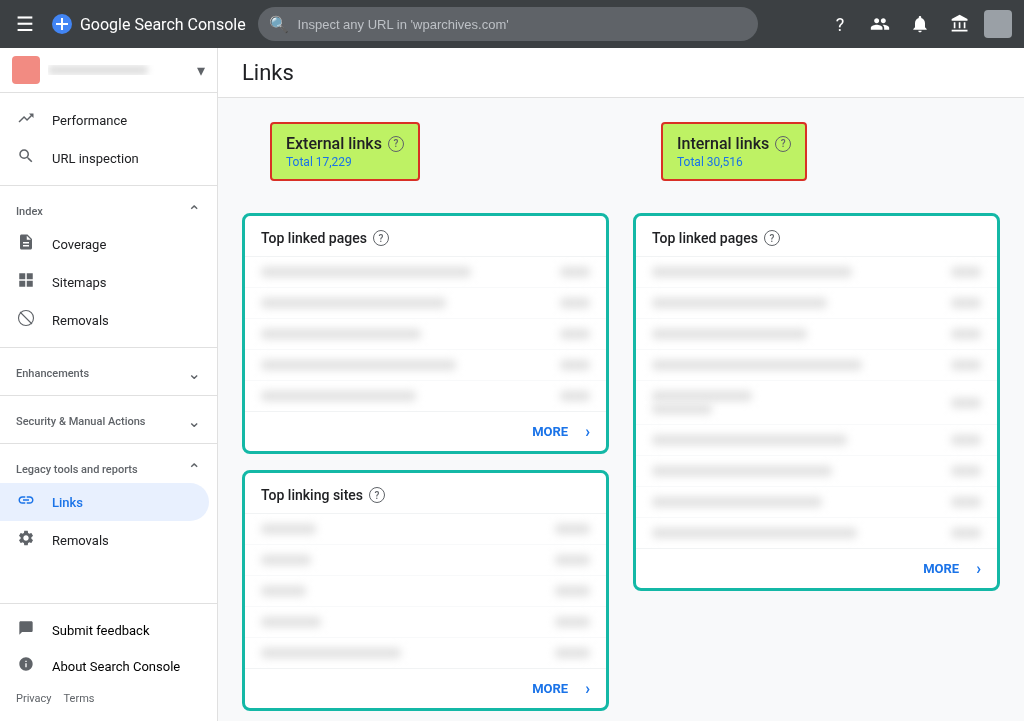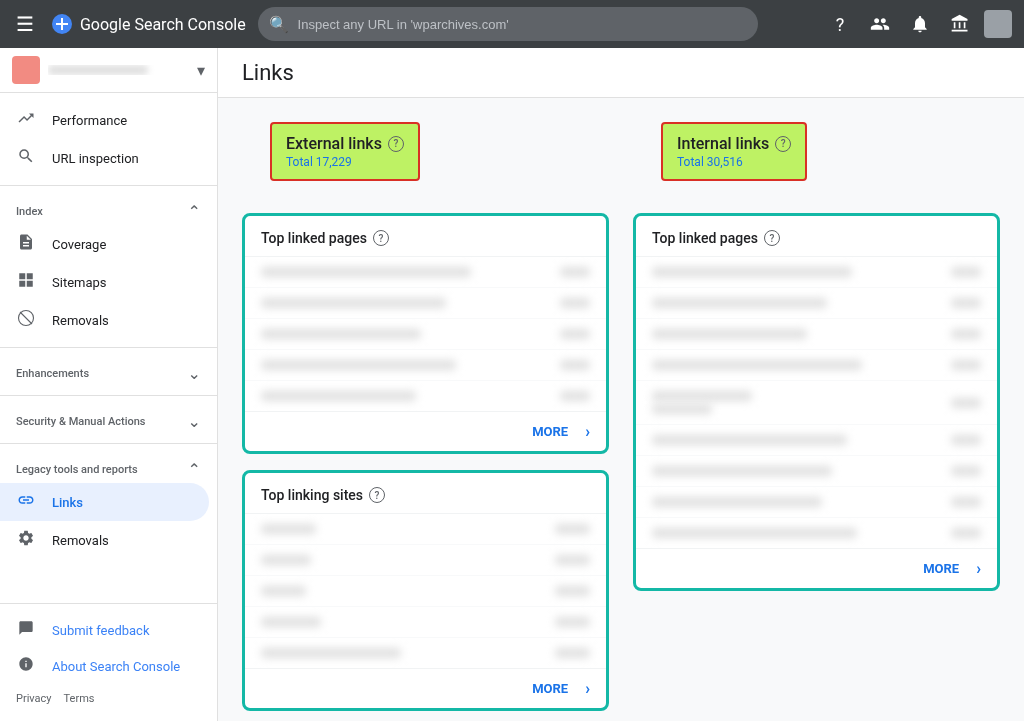--- a/index.html
+++ b/index.html
@@ -164,21 +164,21 @@
       padding: 8px 0;
       border-top: 1px solid #e0e0e0;
     }
     .footer-item {
       display: flex;
       align-items: center;
       padding: 8px 16px;
       gap: 16px;
       cursor: pointer;
       font-size: 13px;
-      color: #3b82f6;
+      color: #000000;
     }
     .footer-icon { font-size: 16px; color: #5f6368; width: 20px; text-align: center; }
     .footer-privacy {
       display: flex;
       padding: 8px 16px;
       gap: 12px;
       font-size: 11px;
       color: #5f6368;
     }
     .footer-privacy a { color: #5f6368; text-decoration: none; cursor: pointer; }

